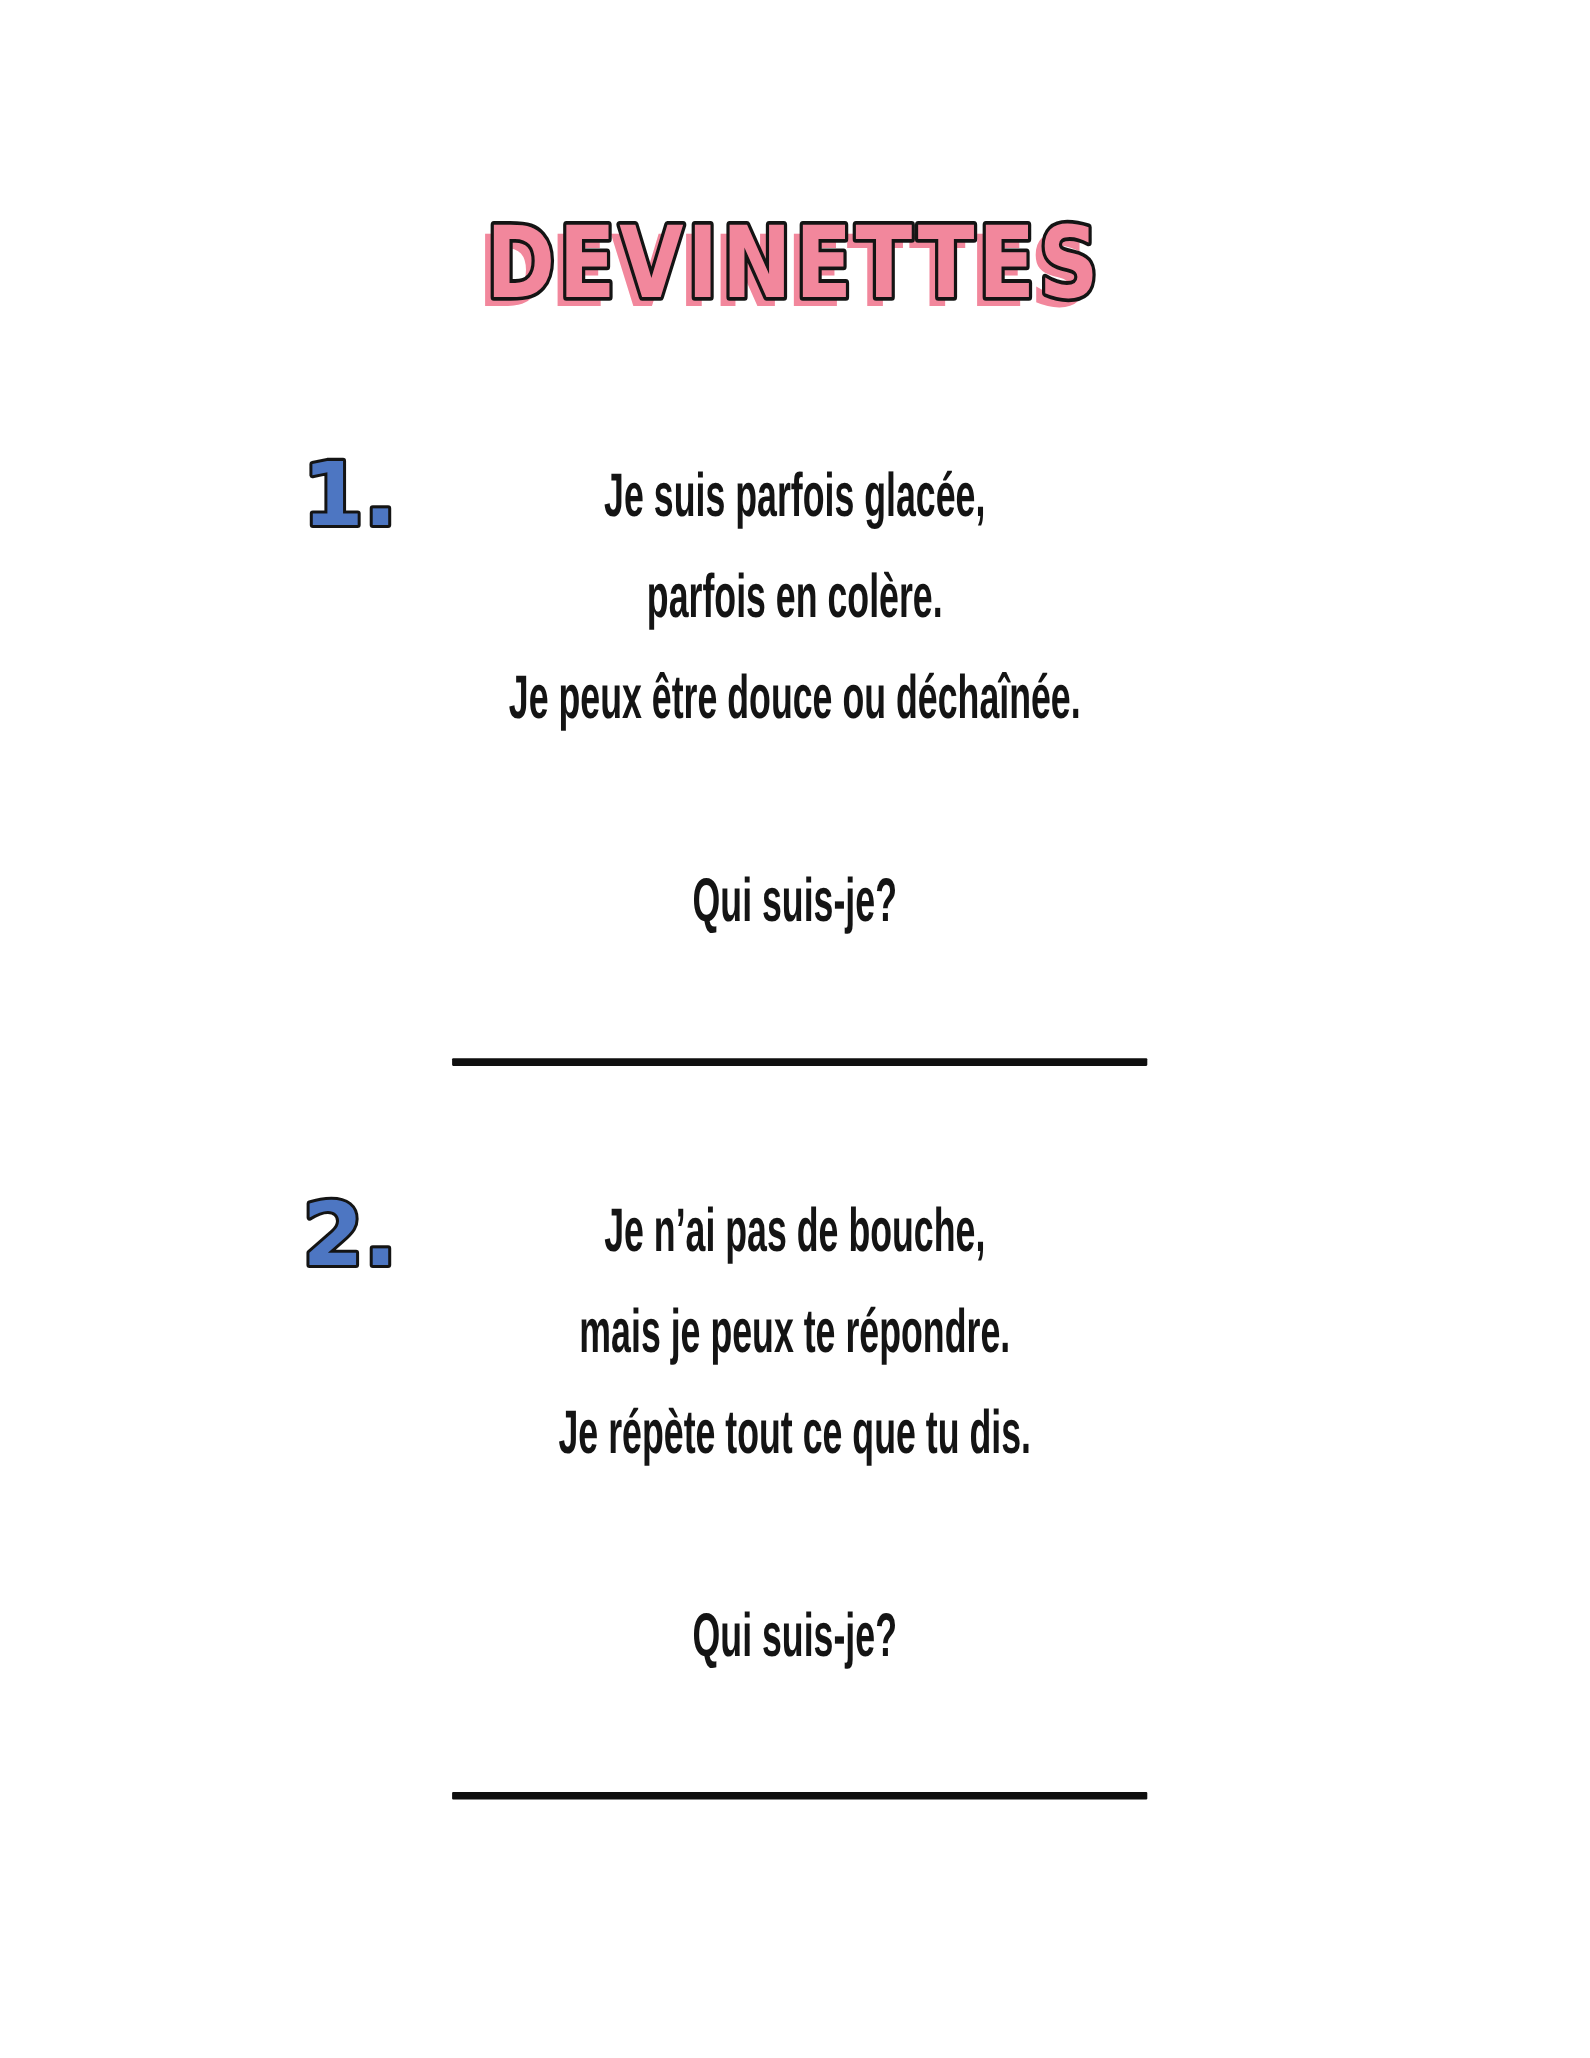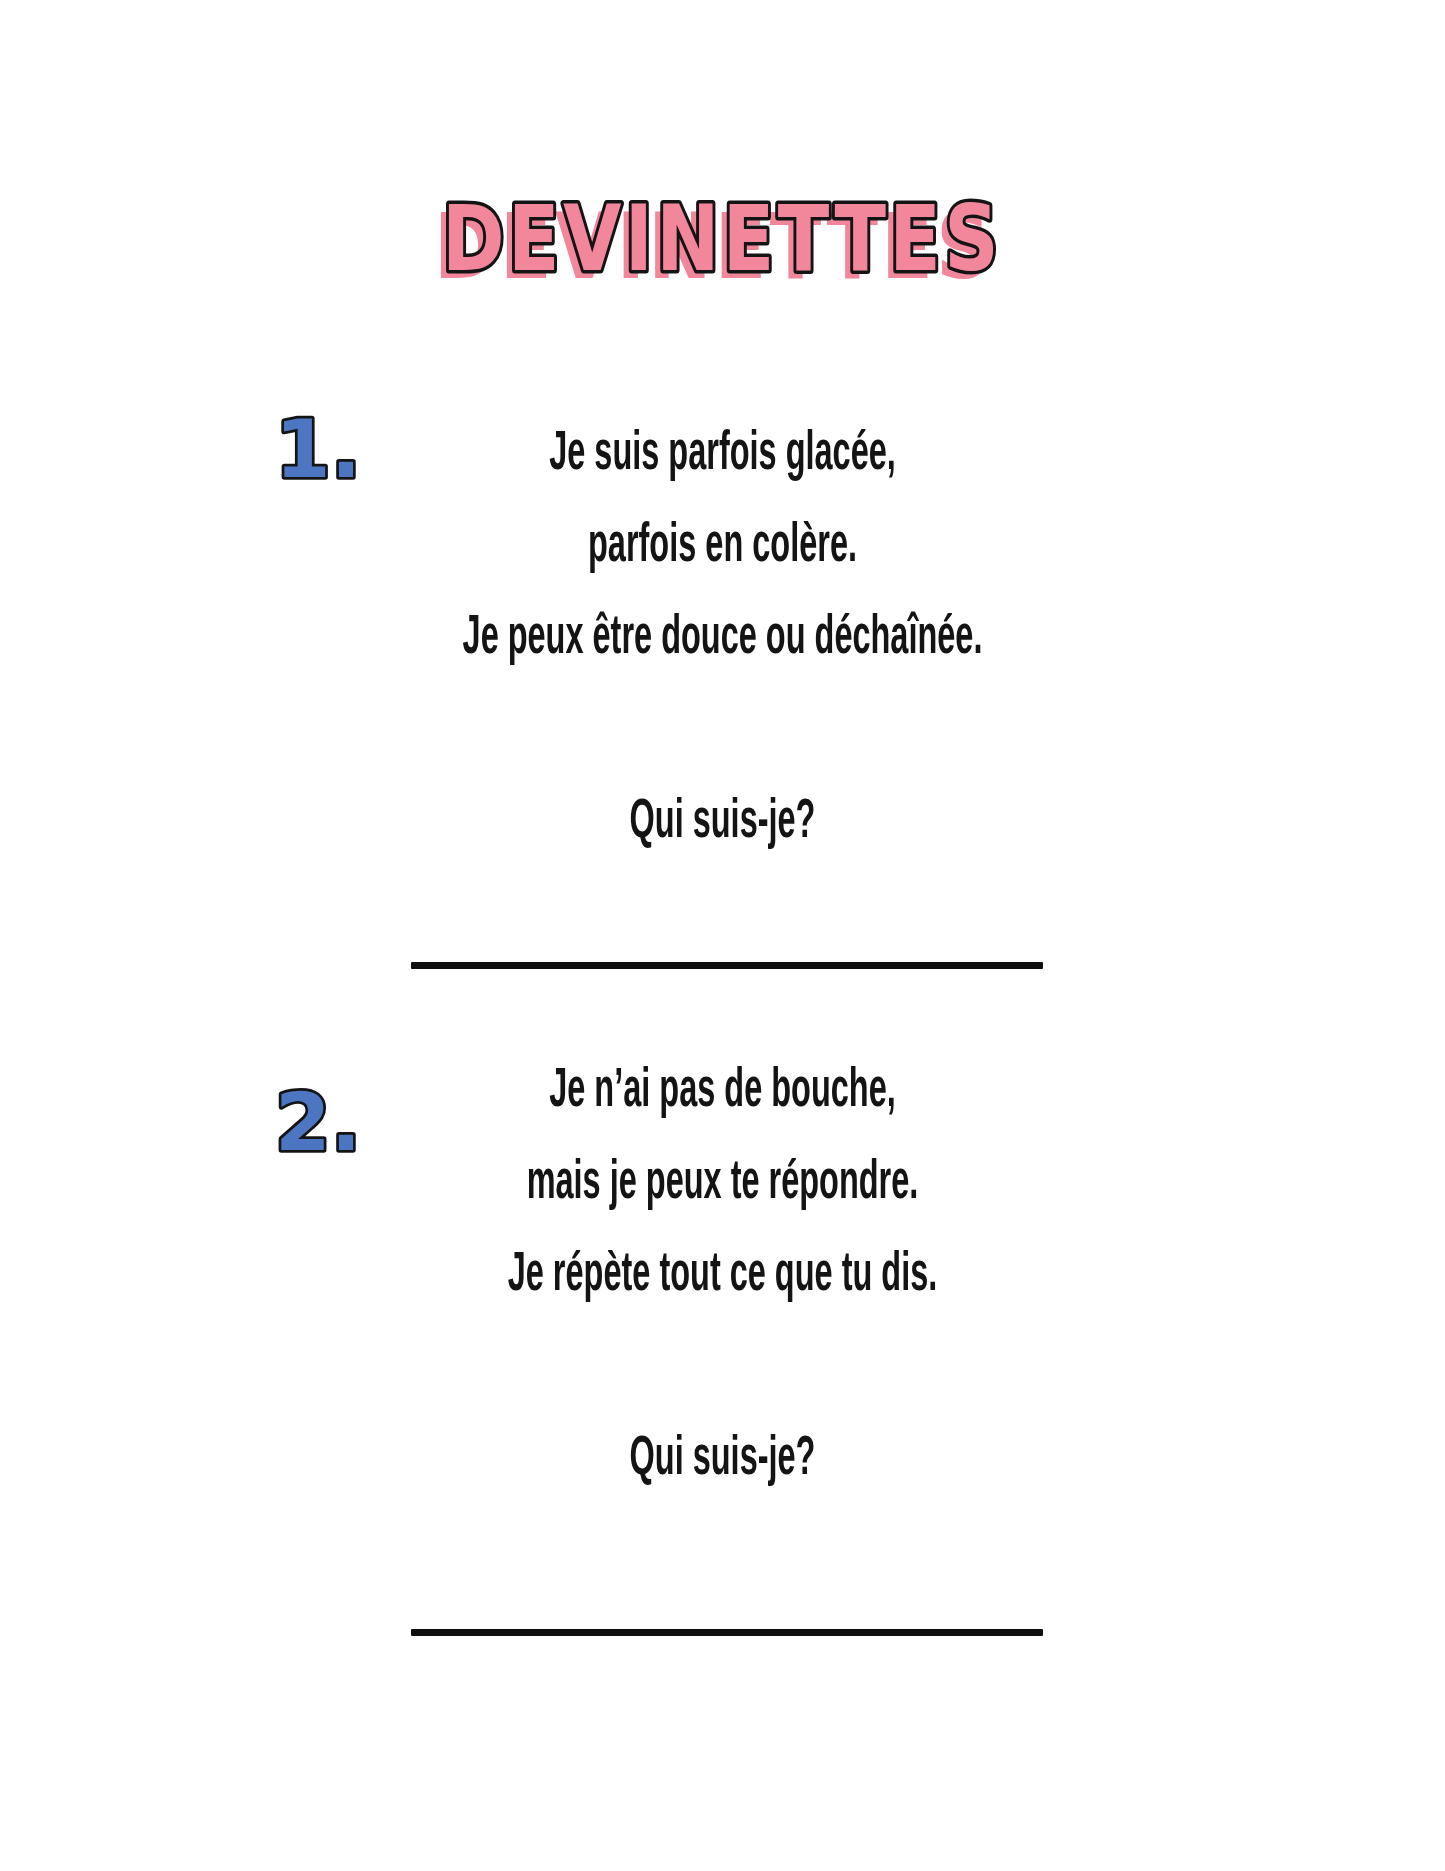--- a/index.html
+++ b/index.html
@@ -58,21 +58,21 @@
 
   
   .riddle-lines {
     position: absolute;
     left: 0;
     width: 100%;
     text-align: center;
     color: var(--text);
   }
   .riddle-lines.block-1 { top: 404px; }
-  .riddle-lines.block-2 { top: 1041px; }
+  .riddle-lines.block-2 { top: 1072px; }
   .riddle-line {
     height: 92px;
     line-height: 92px;
     font-size: 56px;
     font-weight: 700;
     white-space: nowrap;
     transform: scaleX(0.58);
     transform-origin: 50% 50%;
   }
   .line-spacer { height: 92px; }

